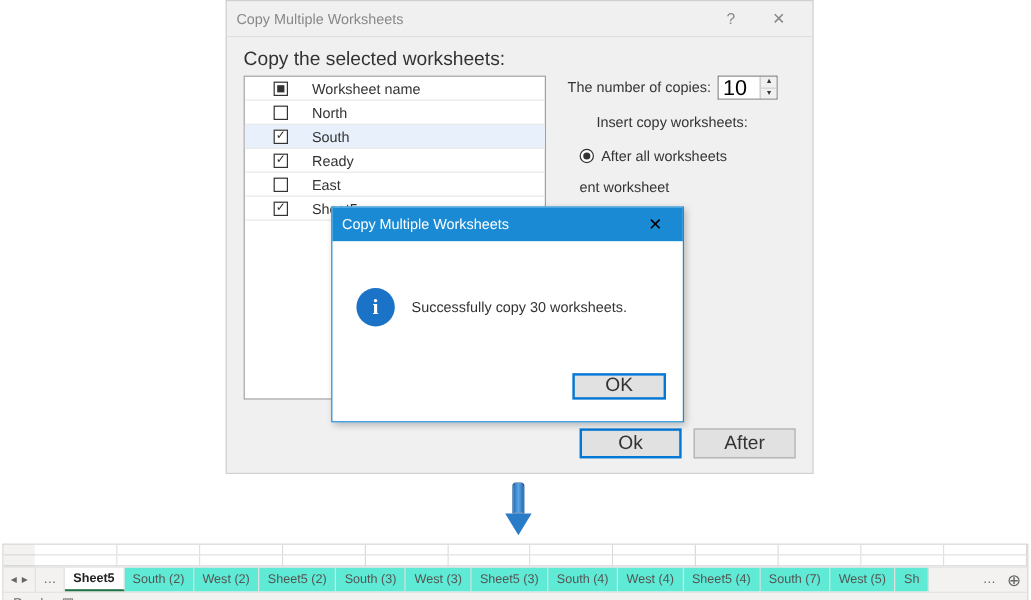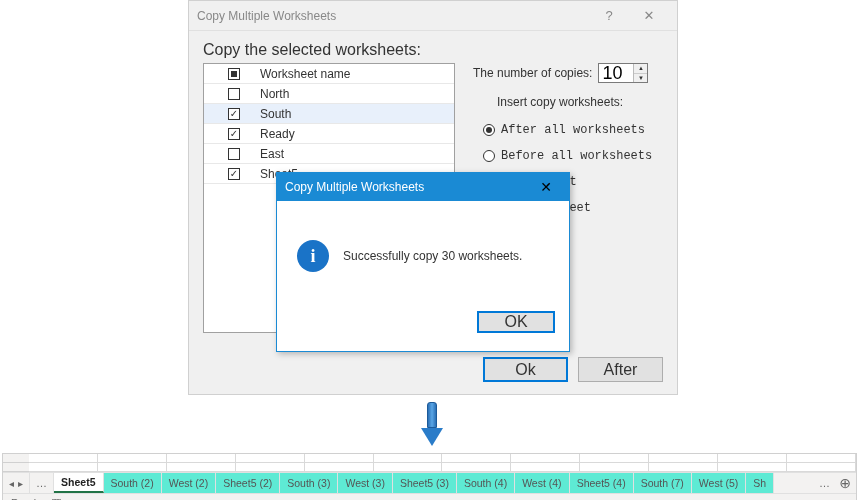--- a/index.html
+++ b/index.html
@@ -120,21 +120,21 @@
     justify-content: center;
     background: #f0f0f0;
     border-bottom: 1px solid #ccc;
   }
   .spinner-btns span:last-child { border-bottom: none; }
   .insert-label {
     color: #333;
     margin-bottom: 8px;
     margin-left: 24px;
   }
-  .radio-group { padding-left: 10px; font-family: Liberation Mono, monospace; }
+  .radio-group { padding-left: 10px; }
   .radio-row {
     display: flex;
     align-items: center;
     gap: 6px;
     height: 26px;
   }
   .radio {
     width: 12px; height: 12px;
     border: 1px solid #333;
     border-radius: 50%;
@@ -396,24 +396,20 @@
               <span>▲</span>
               <span>▼</span>
             </div>
           </div>
         </div>
         <div class="insert-label">Insert copy worksheets:</div>
         <div class="radio-group">
           <div class="radio-row">
             <span class="radio sel"></span>
             <span>After all worksheets</span>
-          </div>
-          <div class="radio-row">
-            <span class="radio"></span>
-            <span>Before all worksheets</span>
           </div>
           <div class="radio-row">
             <span>ent worksheet</span>
           </div>
           <div class="radio-row">
             <span>rrent worksheet</span>
           </div>
         </div>
       </div>
     </div>

